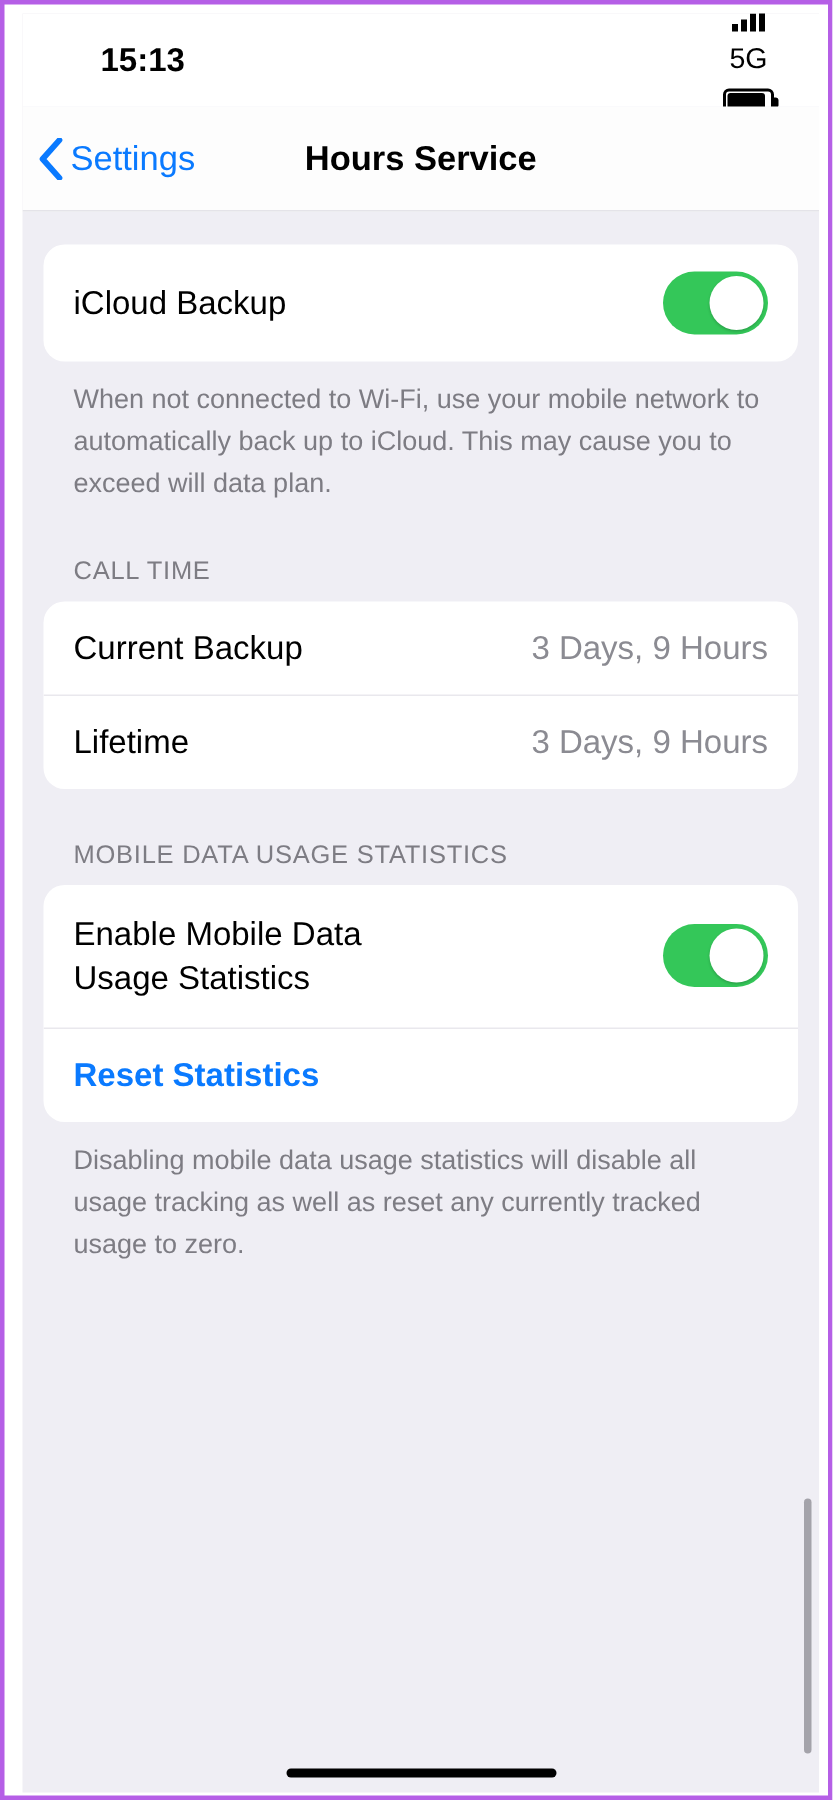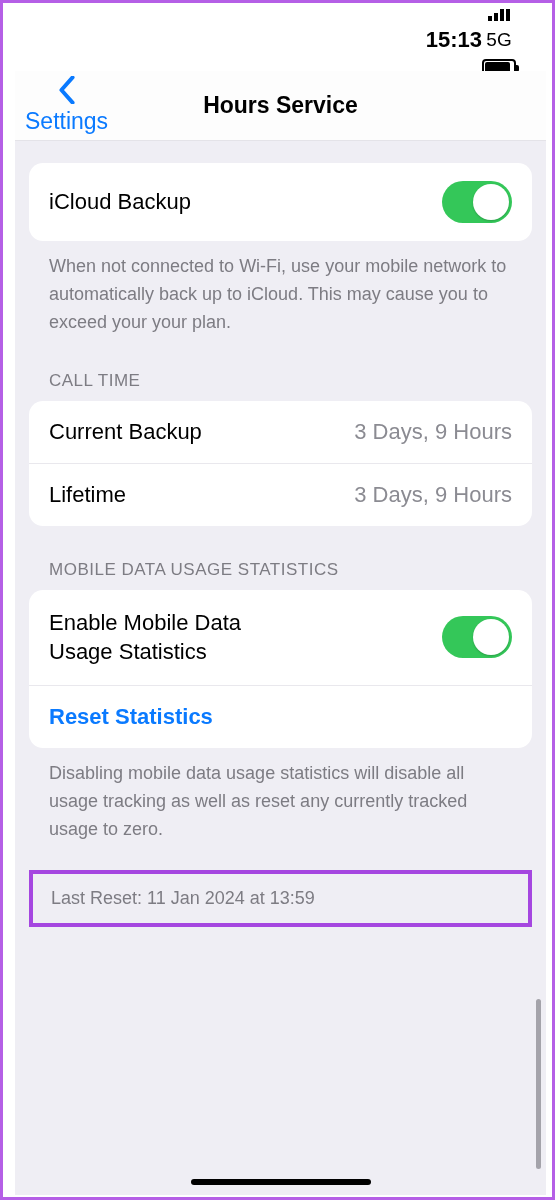--- a/index.html
+++ b/index.html
@@ -19,21 +19,21 @@
     left: 12px; top: 6px;
     width: 531px; height: 1186px;
     background: #efeef4;
     overflow: hidden;
   }
   
   .status-bar {
     height: 62px;
     display: flex;
     align-items: center;
-    justify-content: flex-end;
+    justify-content: space-between;
     padding: 0 30px 0 52px;
     background: #fff;
   }
   .status-time { font-size: 22px; font-weight: 600; }
   .status-right { display: flex; align-items: center; gap: 8px; flex-direction: column; }
   .signal-icon { display: flex; align-items: flex-end; gap: 2px; height: 16px; }
   .signal-icon span { width: 4px; background:#000; display:inline-block; }
   .signal-icon span:nth-child(1){height:5px;}
   .signal-icon span:nth-child(2){height:8px;}
   .signal-icon span:nth-child(3){height:12px;}
@@ -49,21 +49,20 @@
     background: #fdfdfd;
     display: flex; align-items: center;
     border-bottom: 1px solid #e4e3e8;
     position: relative;
   }
   .back-button {
     display: flex; align-items: center;
     color: #0a7aff; font-size: 23px;
     padding-left: 10px;
     gap: 4px;
-    flex-direction: column;
   }
   .chevron-left-icon svg { display:block; }
   .nav-title {
     position: absolute; left: 0; right: 0; text-align: center;
     font-size: 23px; font-weight: 600;
     pointer-events: none;
   }
 
   
   .content { padding: 0; }
@@ -180,21 +179,21 @@
 
       <div class="group">
         <div class="card">
           <div class="row">
             <div class="row-label">iCloud Backup</div>
             <div class="toggle">
                 <div class="toggle-thumb"></div>
               </div>
           </div>
         </div>
-        <div class="footer-note">When not connected to Wi-Fi, use your mobile network to automatically back up to iCloud. This may cause you to exceed your your plan.</div>
+        <div class="footer-note">When not connected to Wi-Fi, use your mobile network to automatically back up to iCloud. This may cause you to exceed will data plan.</div>
       </div>
 
       <div class="group" style="">
         <div class="section-header">Call Time</div>
         <div class="card">
           <div class="row">
             <div class="row-label">Current Backup</div>
             <div class="row-value">3 Days, 9 Hours</div>
           </div>
           <div class="row row-sep">
@@ -215,23 +214,20 @@
                 <div class="toggle-thumb"></div>
               </div>
           </div>
           <div class="row row-sep">
             <div class="row-link">Reset Statistics</div>
           </div>
         </div>
         <div class="footer-note">Disabling mobile data usage statistics will disable all usage tracking as well as reset any currently tracked usage to zero.</div>
       </div>
 
-      <div class="highlight-box">
-        <span>Last Reset: 11 Jan 2024 at 13:59</span>
-      </div>
 
     </div>
 
     <div class="scrollbar-track"></div>
     <div class="home-indicator"></div>
 
   </div>
 </div>
 
 </body></html>

